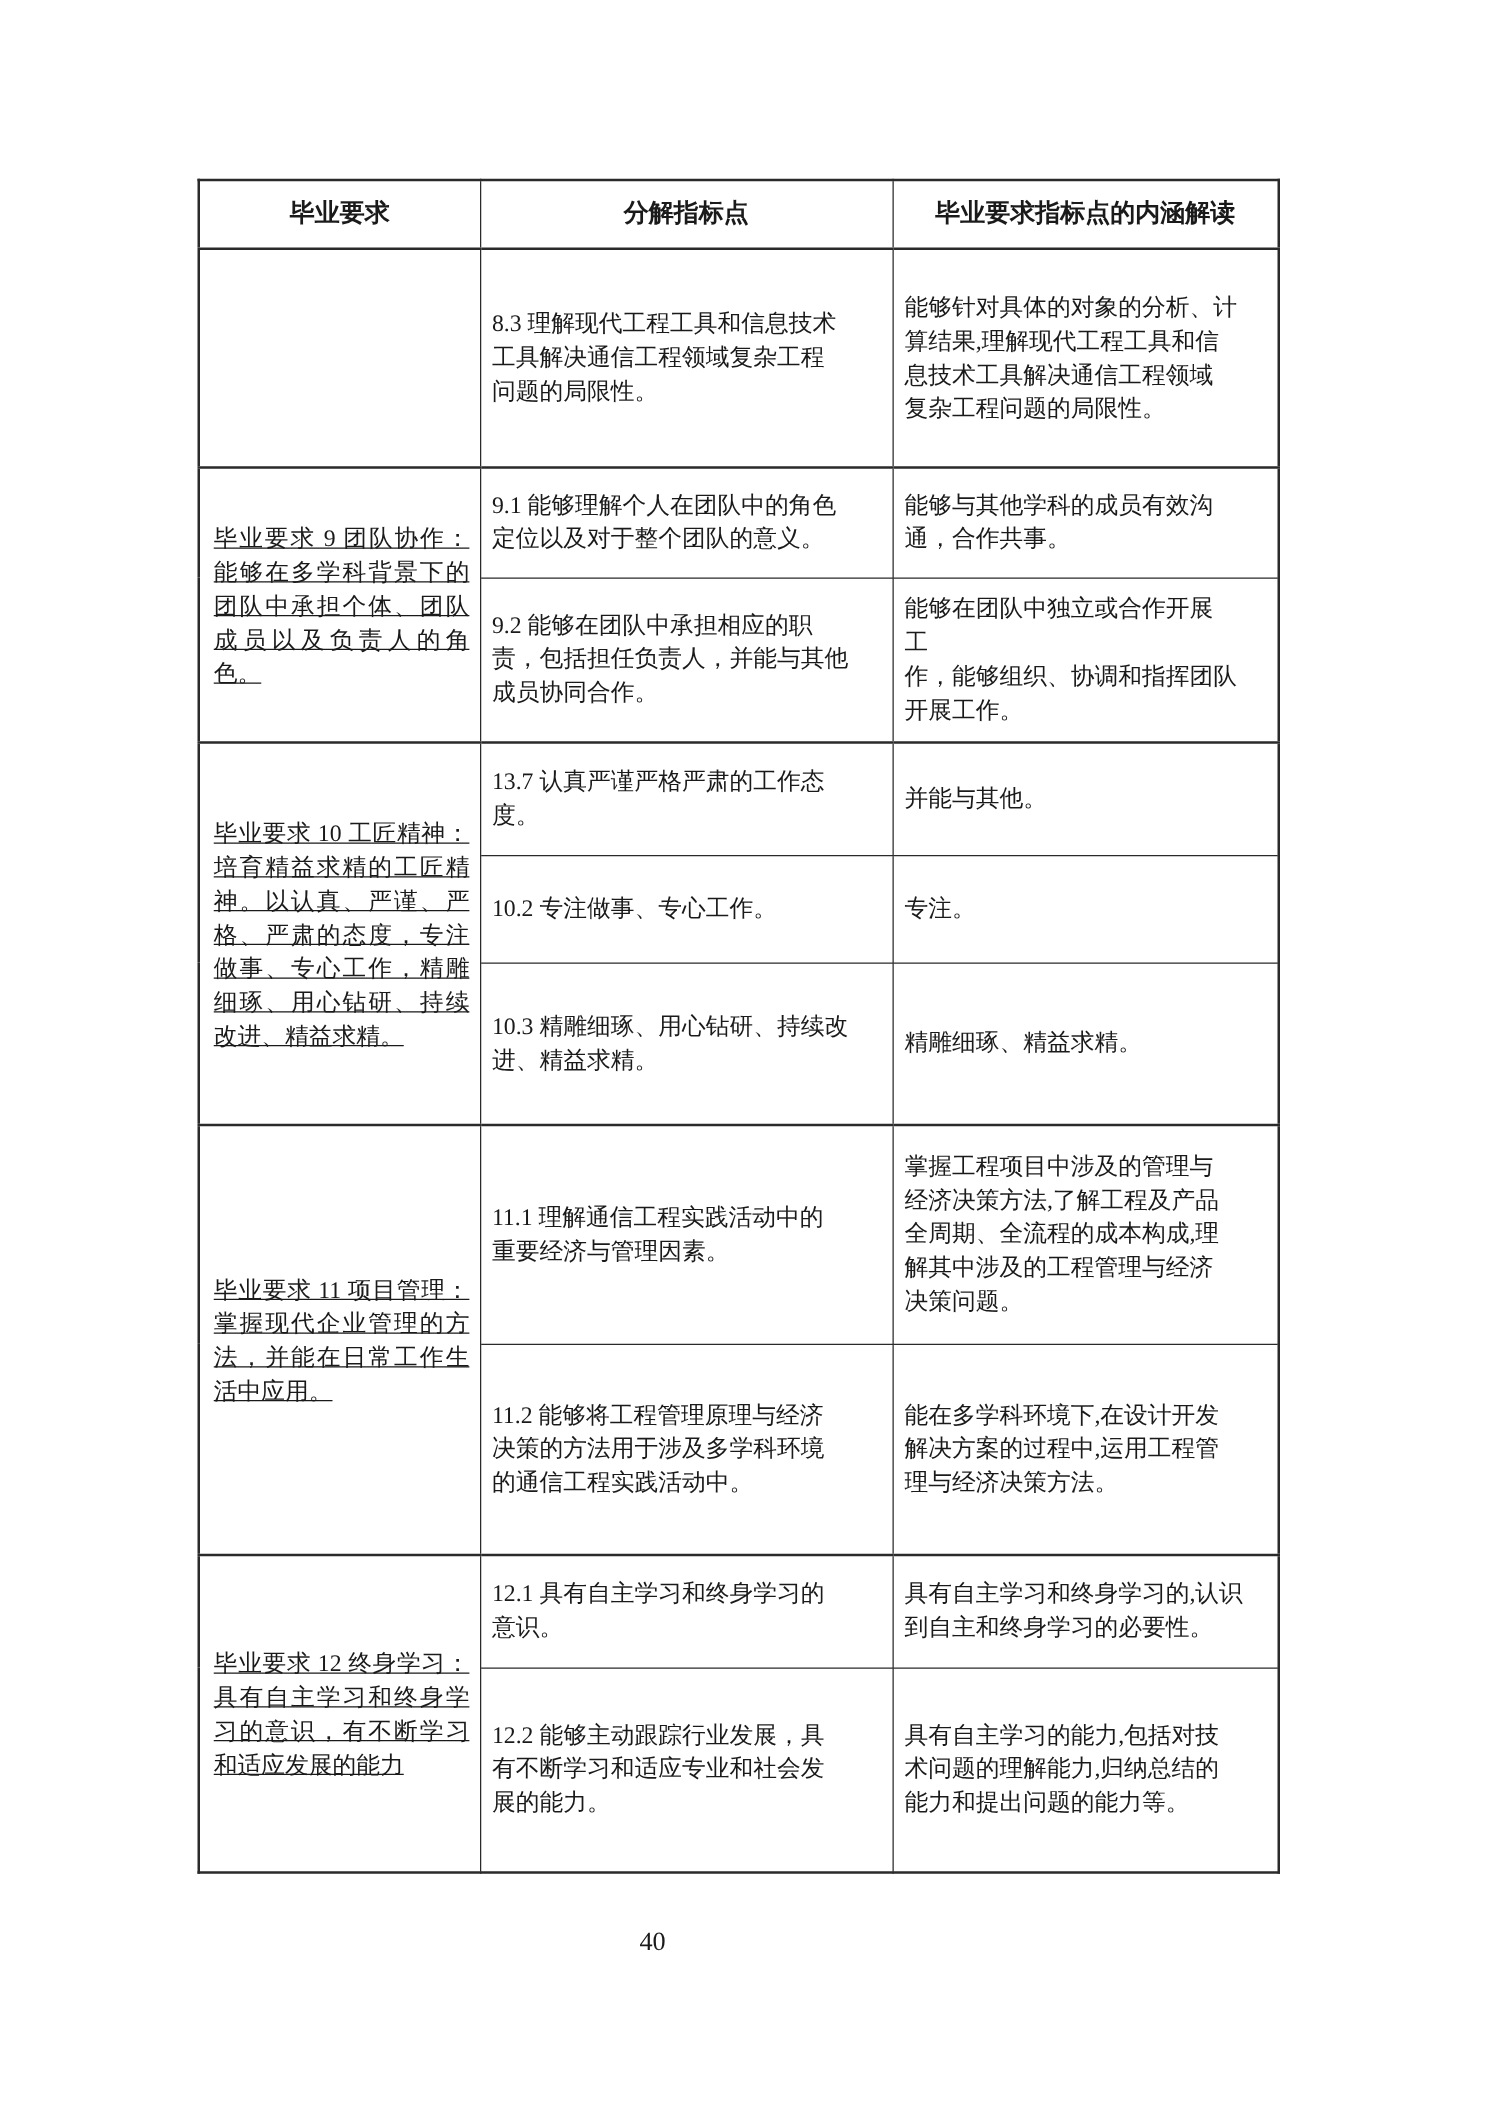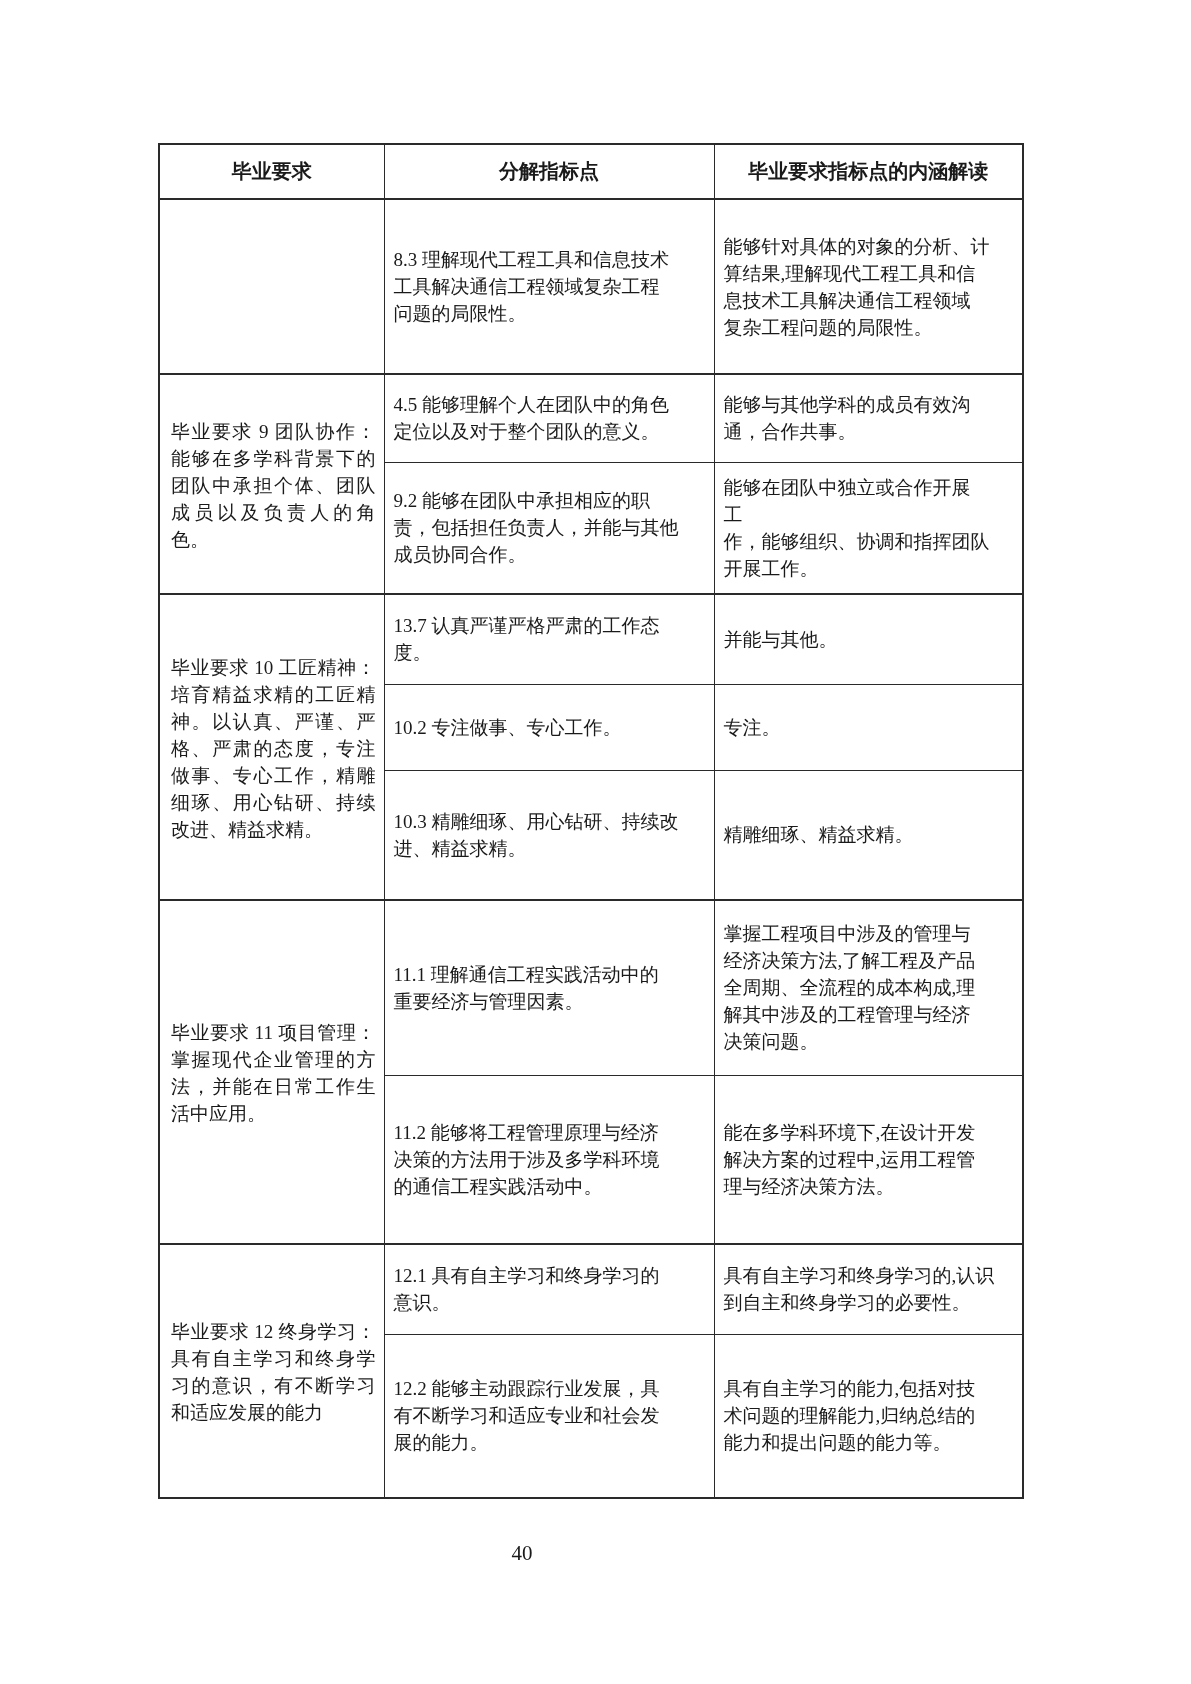--- a/index.html
+++ b/index.html
@@ -36,20 +36,21 @@
   th{
     font-weight:bold;
     text-align:center;
     font-size:20px;
     white-space:normal;
     padding:4px 2px;
   }
   td.reqcell{
     padding:6px 8px 4px 11px;
     text-align:justify;
+    text-decoration:underline;
   }
   tr.gtop td, tr.gtop th{border-top:2px solid var(--line);}
   .pageno{
     position:absolute;left:0;right:0;top:1541px;
     text-align:center;font-size:21px;color:var(--ink);
   }
 </style>
 </head>
 <body>
 
@@ -75,21 +76,21 @@
 工具解决通信工程领域复杂工程
 问题的局限性。</td>
       <td>能够针对具体的对象的分析、计
 算结果,理解现代工程工具和信
 息技术工具解决通信工程领域
 复杂工程问题的局限性。</td>
     </tr>
 
     <tr style="height:88px" class="gtop">
       <td class="reqcell" rowspan="2">毕业要求 9 团队协作：能够在多学科背景下的团队中承担个体、团队成员以及负责人的角色。</td>
-      <td>4.5 能够理解个人在团队中的角色
+      <td>9.1 能够理解个人在团队中的角色
 定位以及对于整个团队的意义。</td>
       <td>能够与其他学科的成员有效沟
 通，合作共事。</td>
     </tr>
     <tr style="height:132px">
       <td>9.2 能够在团队中承担相应的职
 责，包括担任负责人，并能与其他
 成员协同合作。</td>
       <td>能够在团队中独立或合作开展
 工

